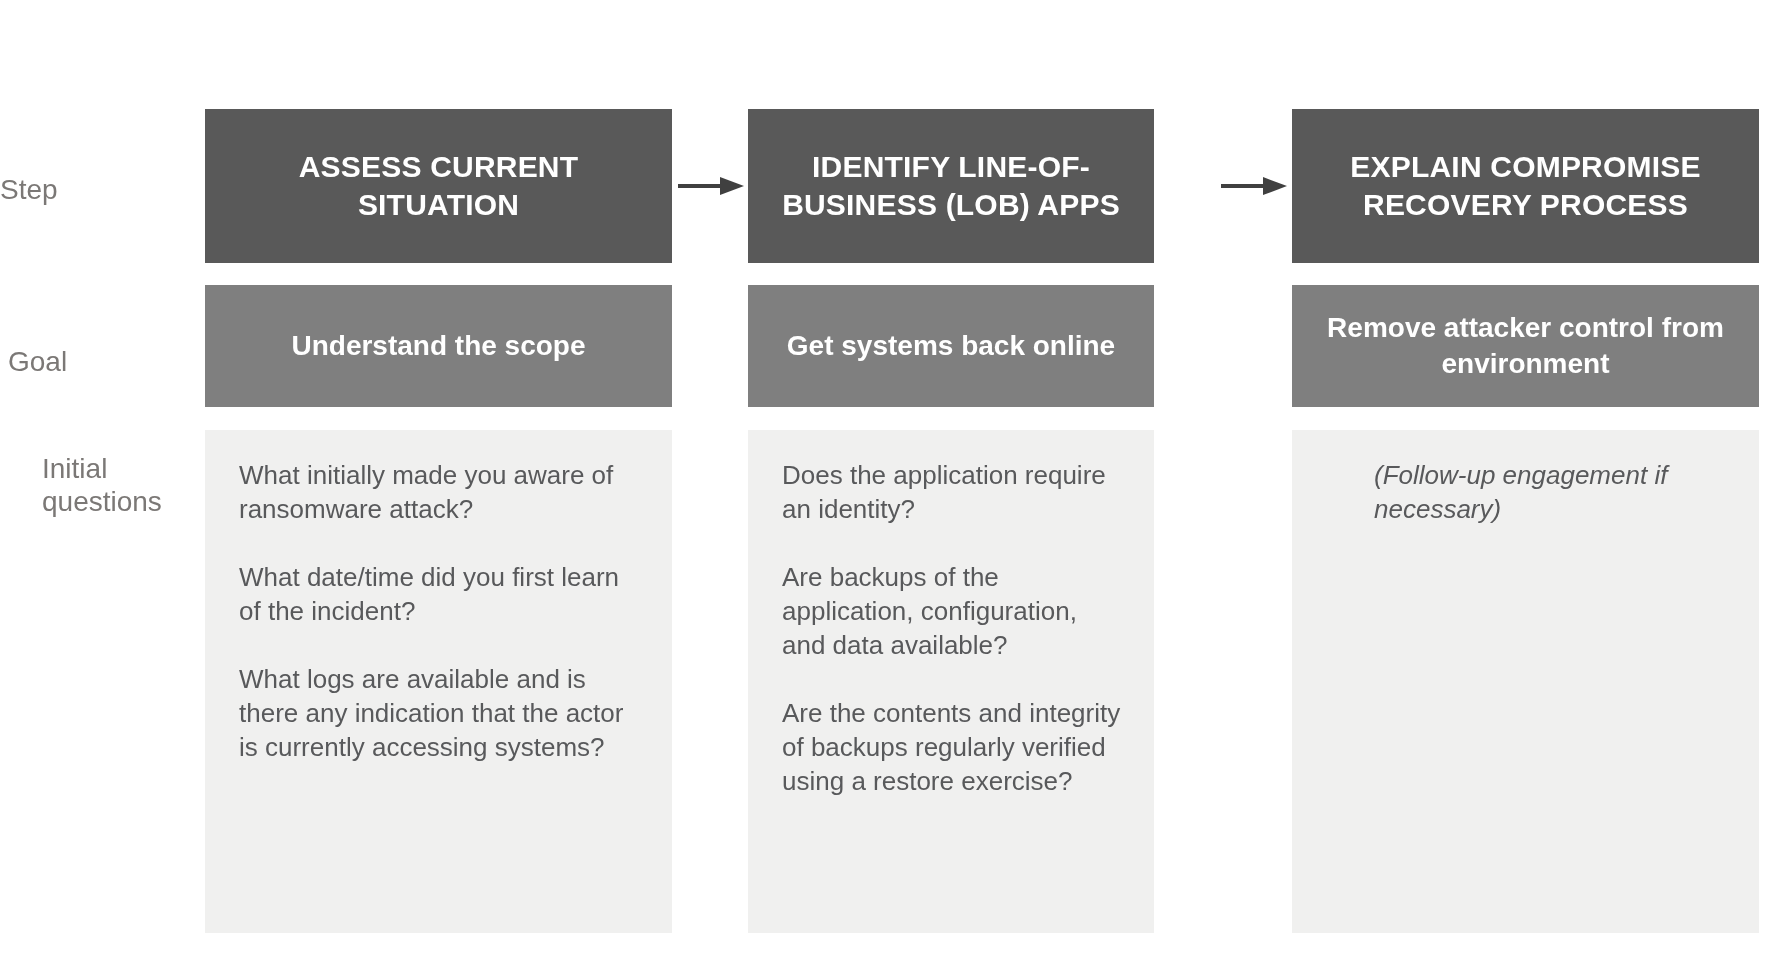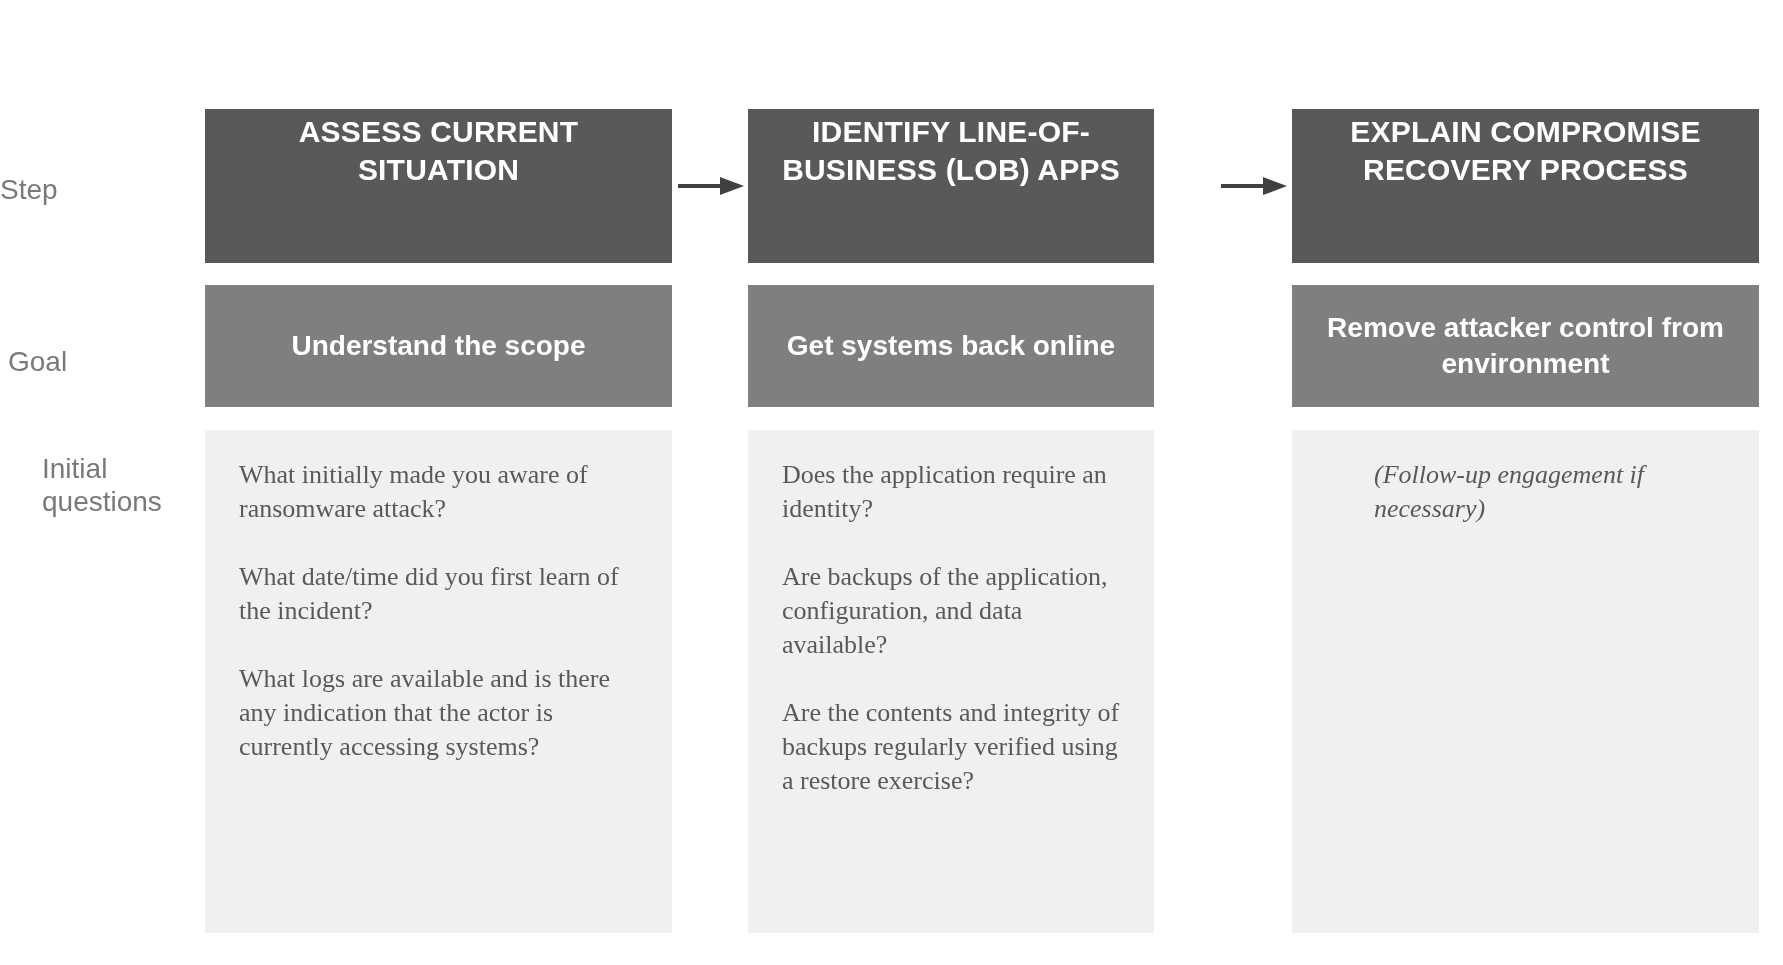--- a/index.html
+++ b/index.html
@@ -62,21 +62,21 @@
   .col-1 { left: 748px;  width: 406px; }
   .col-2 { left: 1292px; width: 467px; }
 
   
   .step-box {
     position: absolute;
     top: 109px;
     height: 154px;
     background: #595959;
     display: flex;
-    align-items: flex-start;
+    align-items: center;
     justify-content: center;
     box-sizing: border-box;
     padding: 4px 12px;
   }
   .step-text {
     color: #ffffff;
     font-size: 30px;
     font-weight: bold;
     text-align: center;
     line-height: 1.28;
@@ -105,21 +105,20 @@
   }
 
   
   .q-panel {
     position: absolute;
     top: 430px;
     height: 503px;
     background: #f0f0ef;
     box-sizing: border-box;
     padding: 28px 30px 16px 34px;
-    font-family: Liberation Serif, serif;
   }
   .q-item {
     color: #58595b;
     font-size: 26px;
     line-height: 1.31;
     margin: 0 0 34px 0;
     text-align: left;
   }
   .q-item:last-child { margin-bottom: 0; }
   .q-item.italic {

